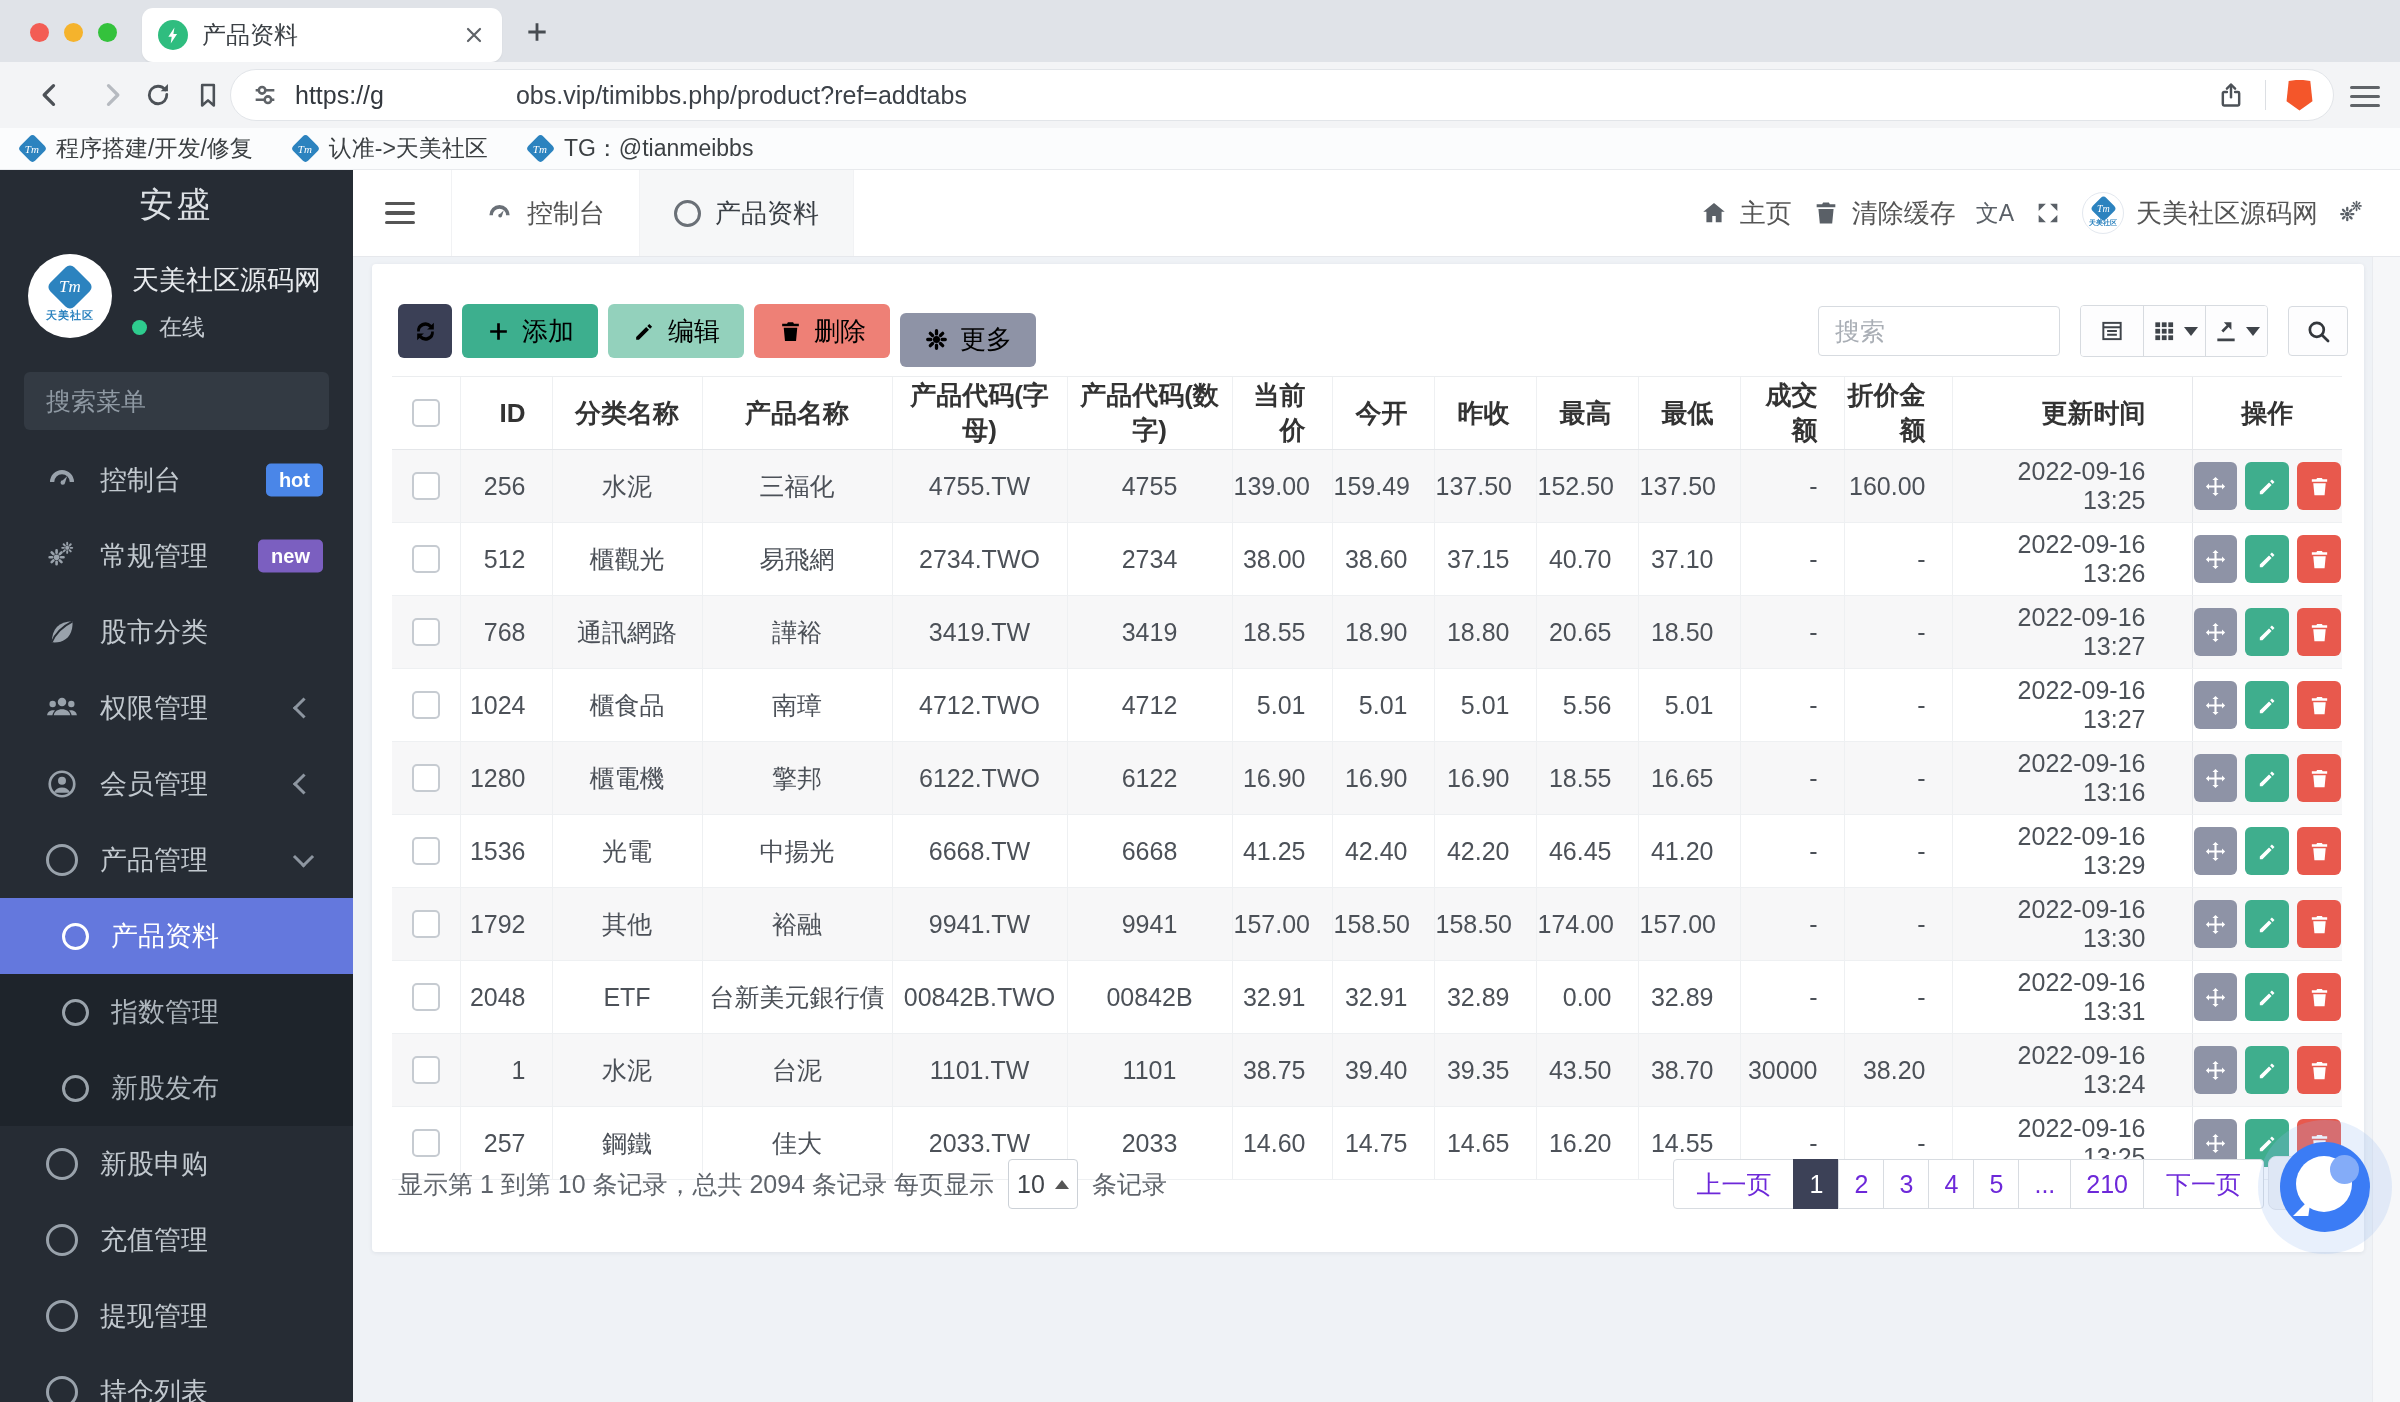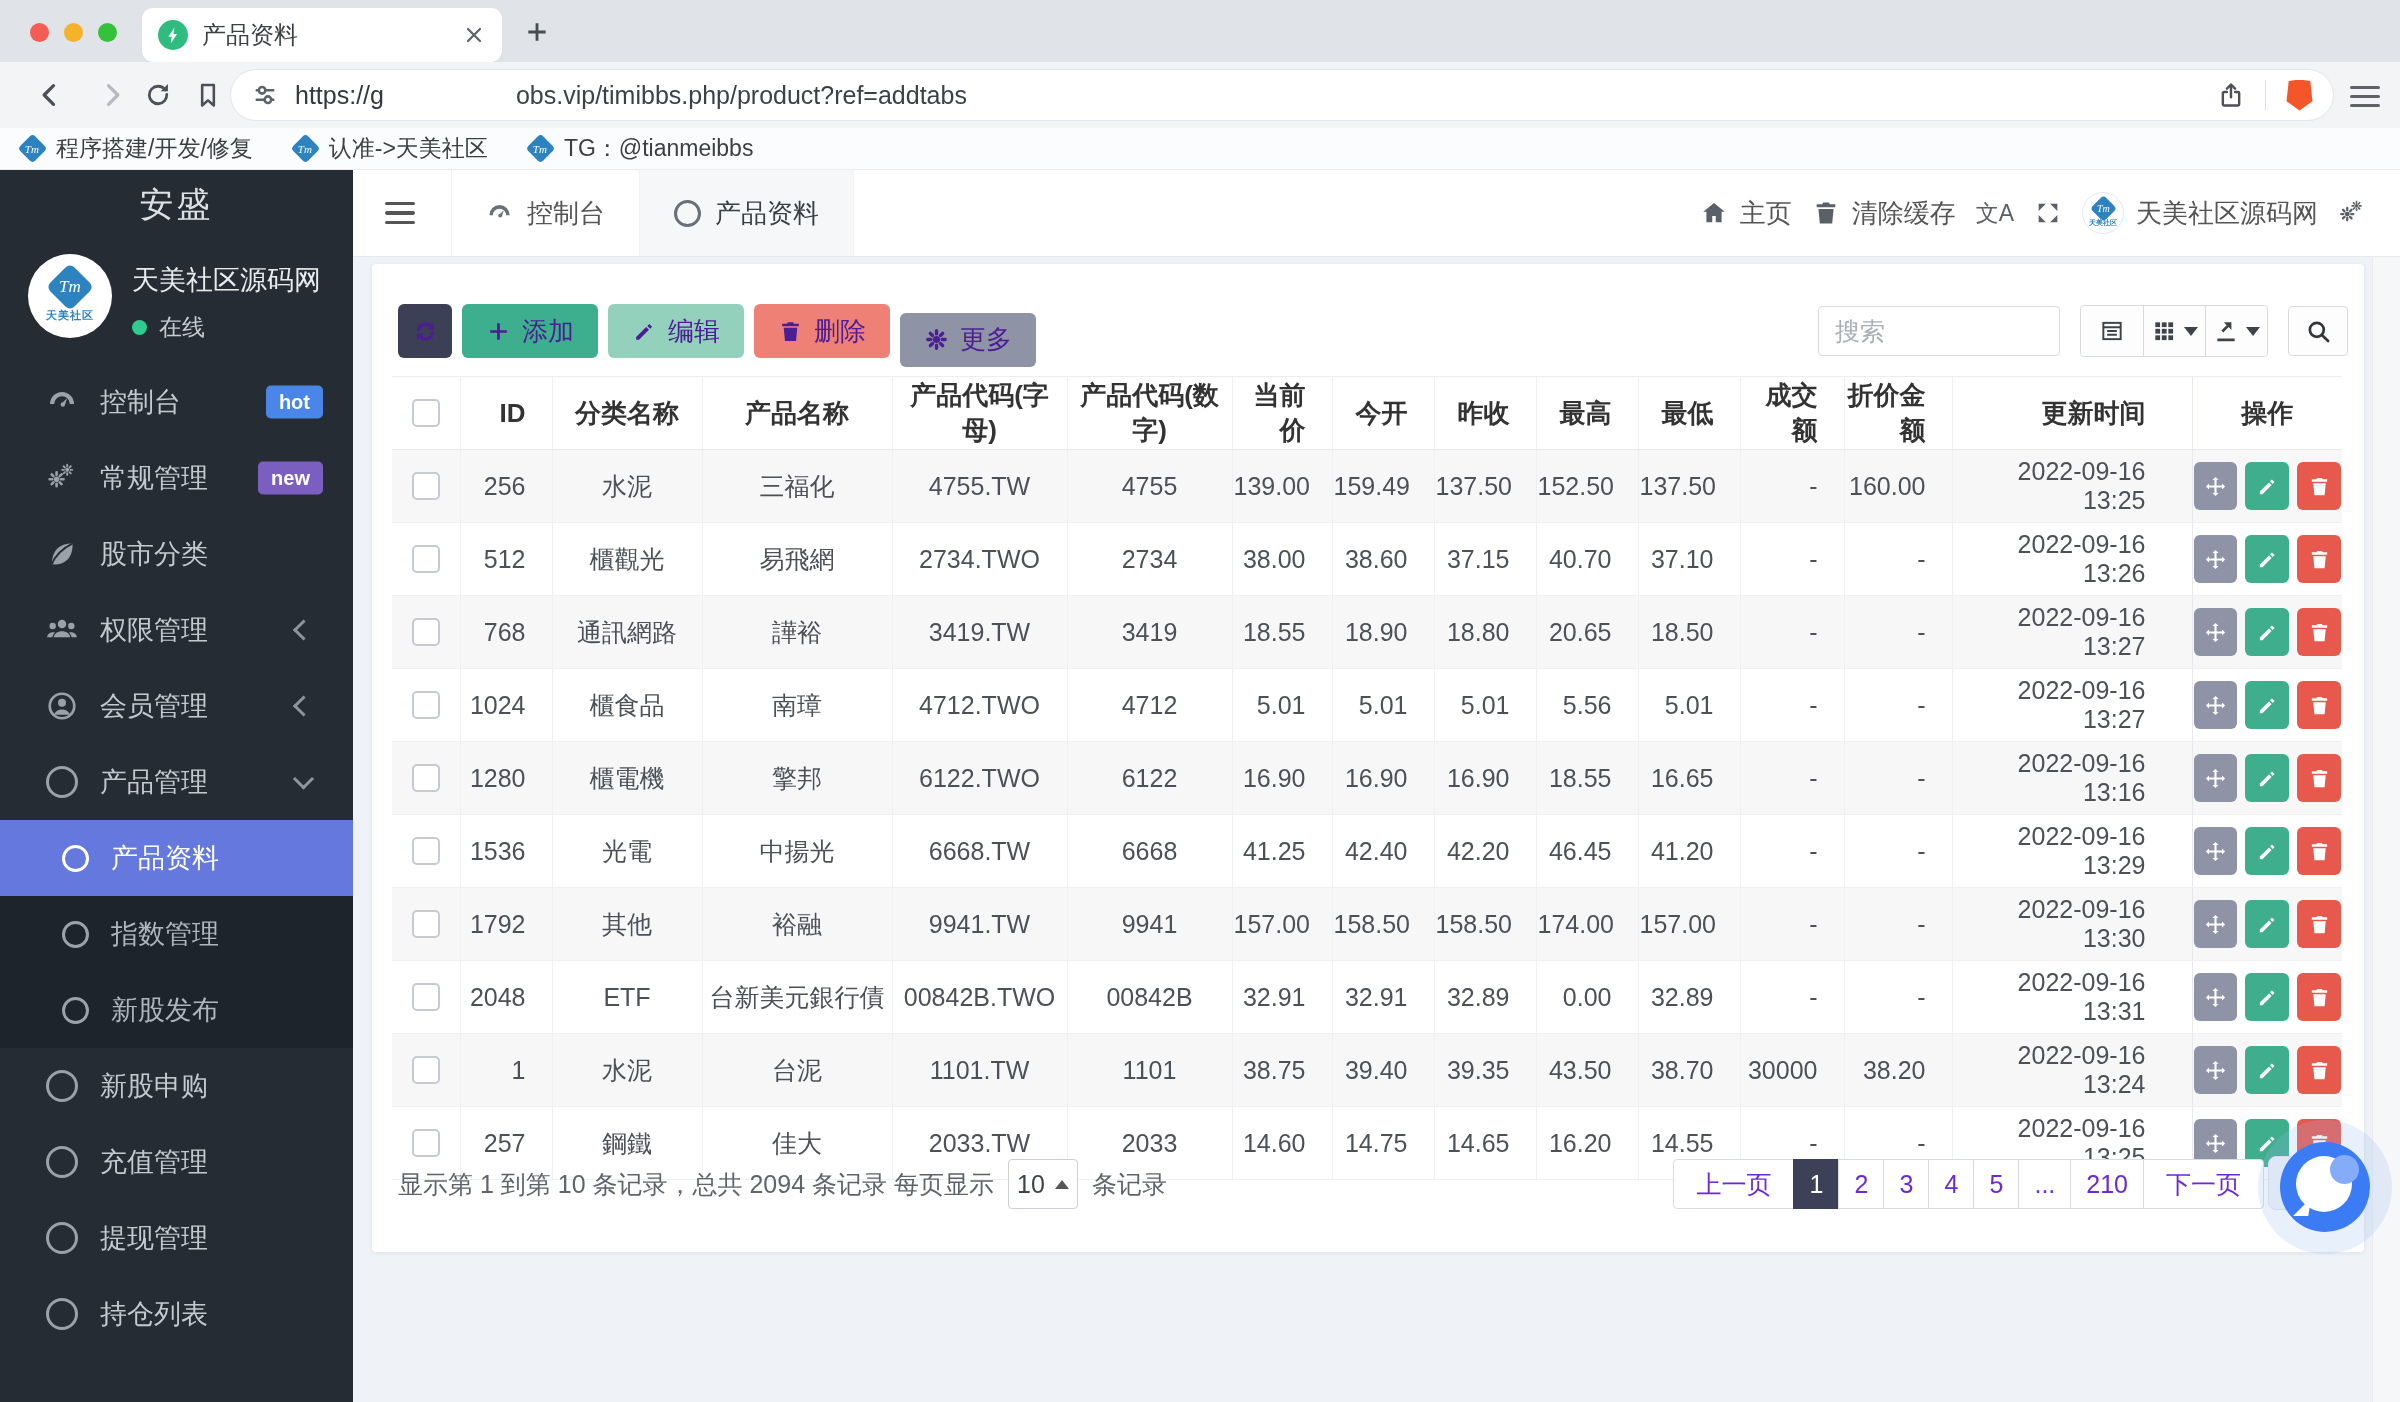--- a/index.html
+++ b/index.html
@@ -84,21 +84,21 @@
               flex-direction:column;align-items:center;justify-content:center;}
   .nav-avatar .tmd{width:19px;height:19px;}
   .nav-avatar .tmd span{font-size:10px;}
   .nav-avatar .cap{font-size:7px;color:#2c83bf;font-weight:bold;}
   .tr-glyph{font-size:23px;color:#5a6067;}
   
   .content{position:absolute;left:353px;top:256px;width:2047px;height:1146px;background:#eff2f6;}
   .card{position:absolute;left:19px;top:8px;width:1992px;height:988px;background:#fff;border-radius:4px;
         box-shadow:0 1px 4px rgba(30,40,60,.08);}
   .toolbar{position:absolute;left:26px;top:40px;width:1950px;height:54px;display:flex;align-items:center;}
-  .btn{height:54px;border-radius:6px;display:flex;align-items:center;justify-content:center;color:#4c1d95;font-size:26px;
+  .btn{height:54px;border-radius:6px;display:flex;align-items:center;justify-content:center;color:#000000;font-size:26px;
        gap:11px;padding:0 24px;margin-right:10px;box-sizing:border-box;border:none;font-family:inherit;}
   .btn .ic{width:25px;height:25px;display:flex;}
   .btn-refresh{width:54px;padding:0;background:#3b4056;}
   .btn-add{background:#3daf8e;}
   .btn-edit{background:#93d1bc;}
   .btn-del{background:#ee8076;}
   .btn-more{background:#8e93a6;margin-top:17px;}
   .tsearch{margin-left:auto;display:flex;align-items:center;}
   .tsearch input{width:242px;height:50px;border:1px solid #d7dbe0;border-radius:4px;font-size:25px;padding:0 16px;
                  color:#444;box-sizing:border-box;outline:none;font-family:inherit;}
@@ -278,20 +278,24 @@
           </span>
         <span class="cap">天美社区</span>
       </div>
       <div>
         <div class="uname">天美社区源码网</div>
         <div class="ustatus">
           <span class="udot"></span>
           <span>在线</span>
         </div>
       </div>
+    </div>
+    <div class="msearch">
+      <input placeholder="搜索菜单" style="">
+
     </div>
     <nav class="snav">
         <div class="item">
           <span class="ic">
             <svg viewBox="0 0 24 24" fill="currentColor">
               <path d="M12 4.5A9 9 0 0 0 3 13.5h3.2A5.8 5.8 0 0 1 12 7.7a5.8 5.8 0 0 1 5.8 5.8H21A9 9 0 0 0 12 4.5z"></path>
               <path d="m15.8 9.2-3.2 3a1.7 1.7 0 1 0 1.7 1.8z"></path>
             </svg>
           </span>
           <span class="lb">控制台</span>

